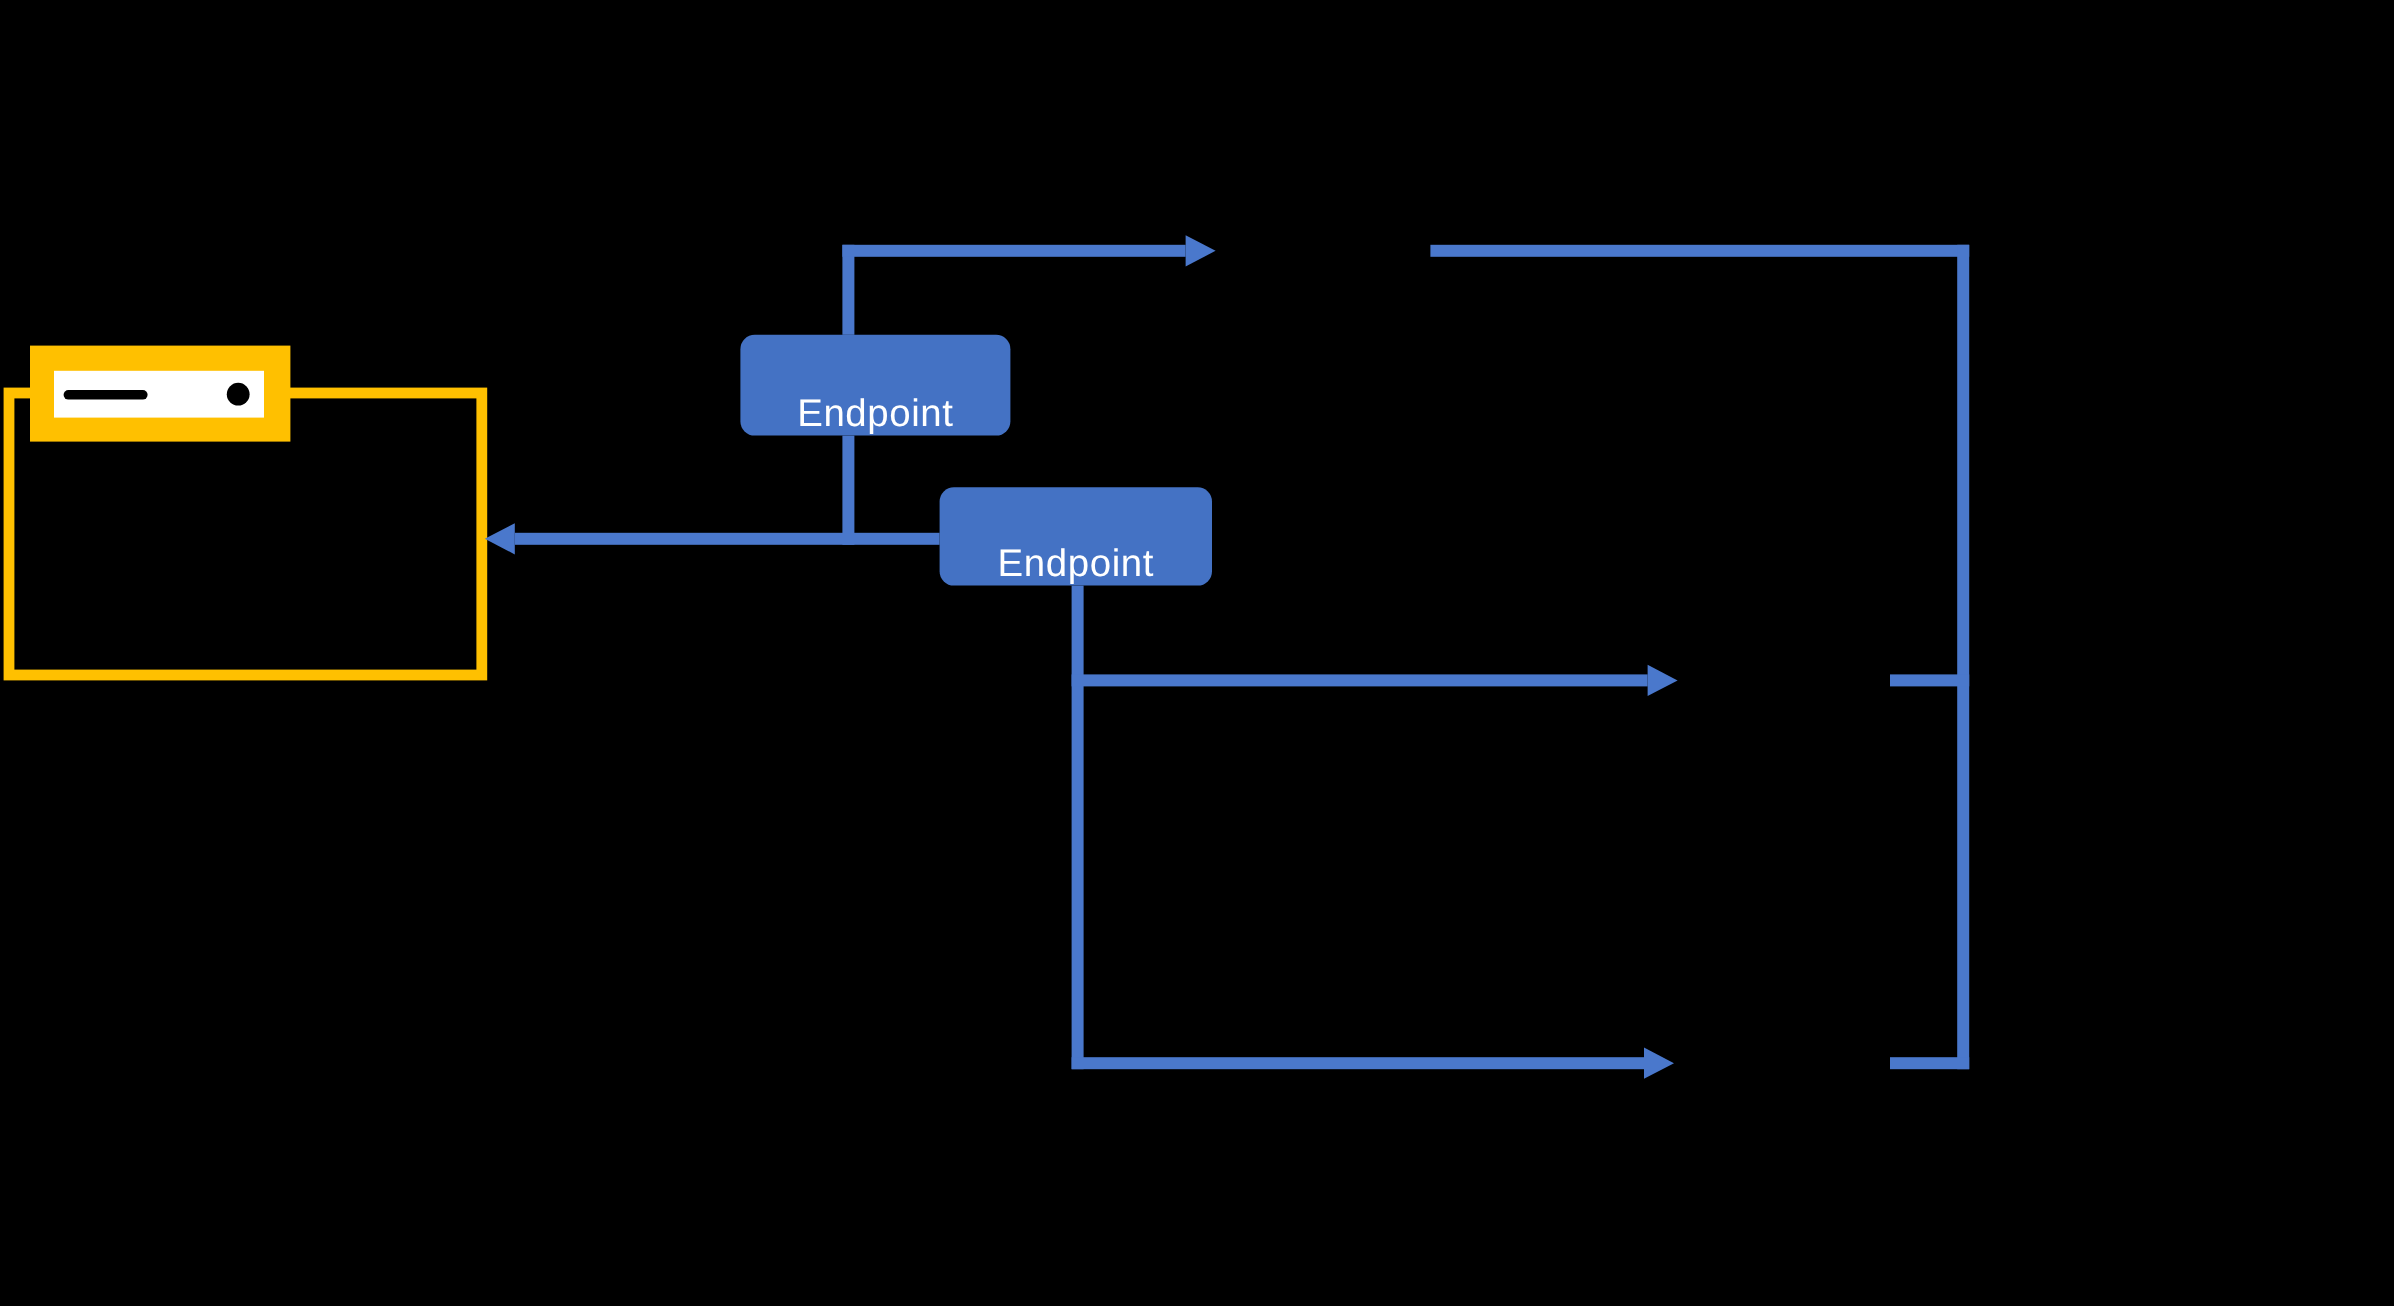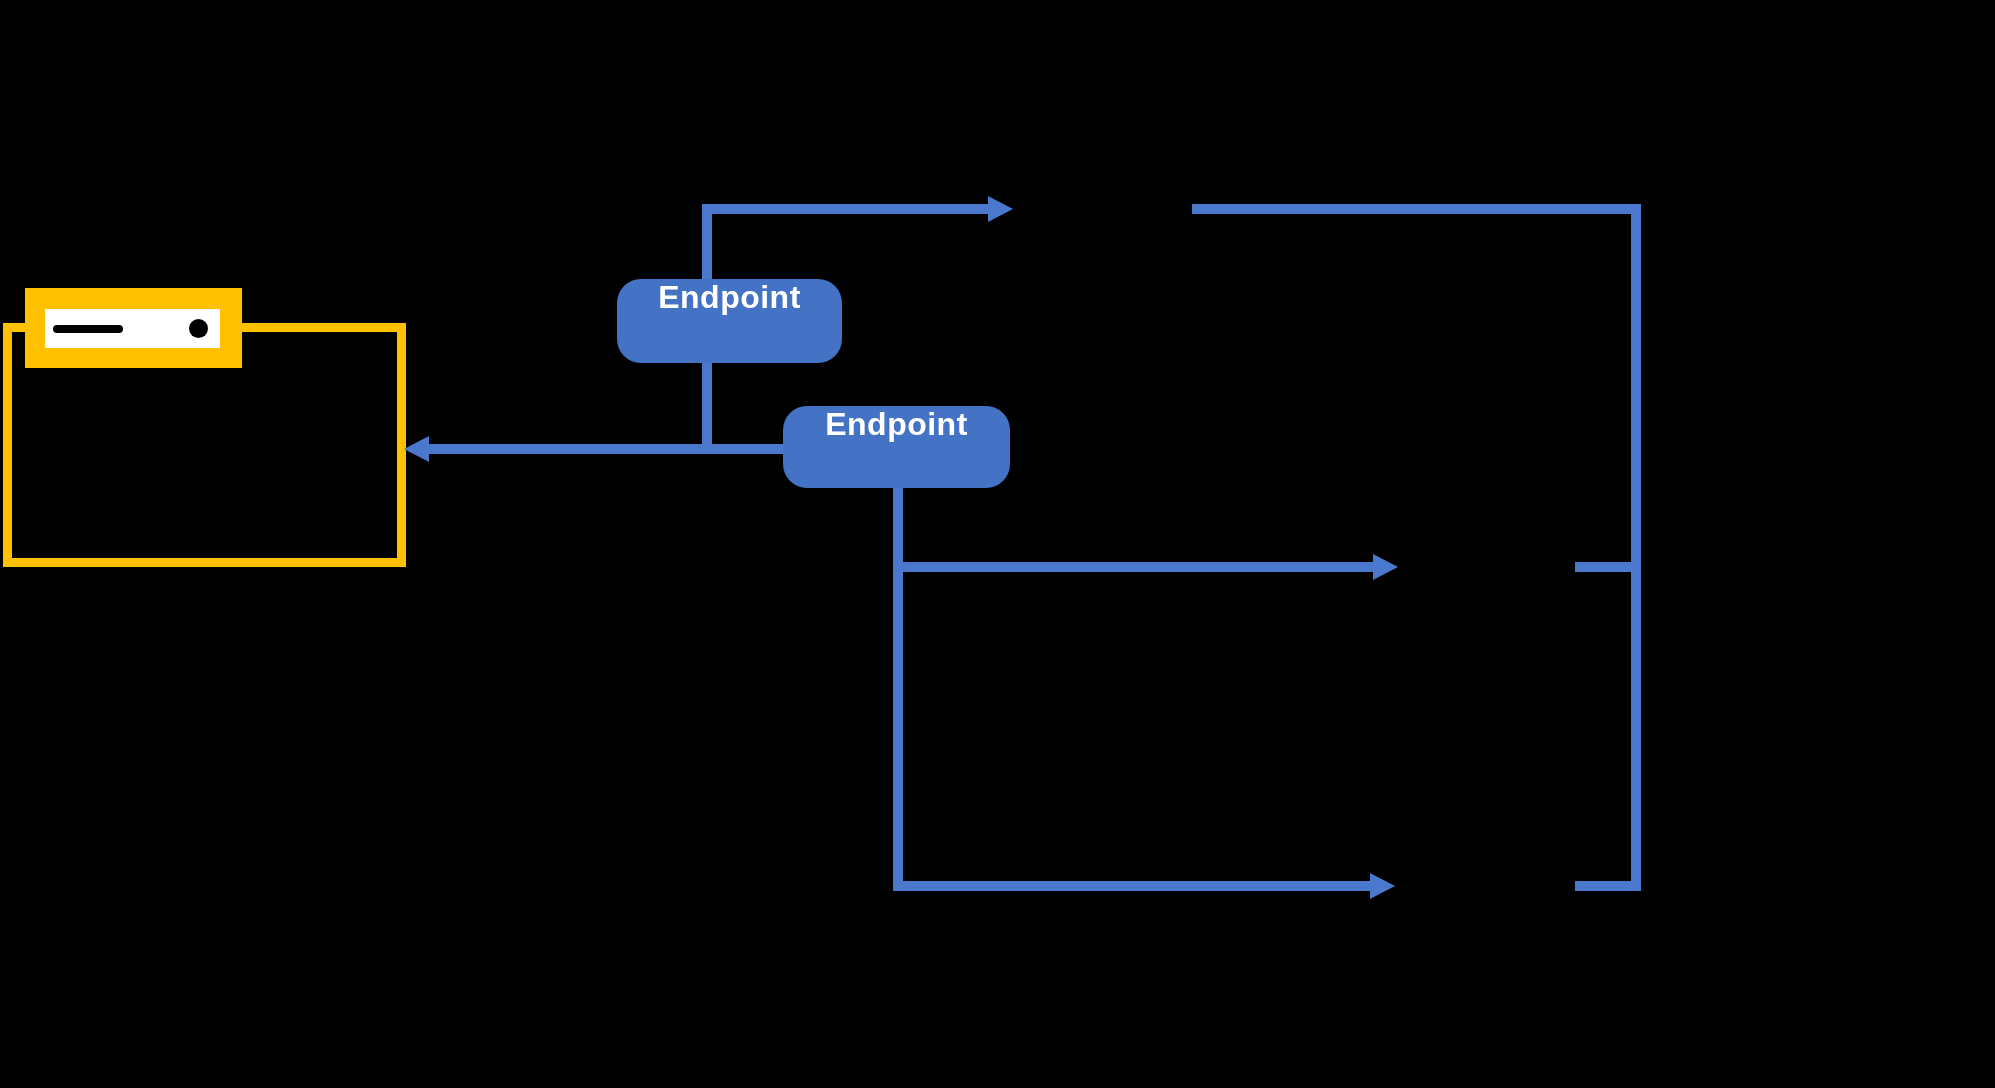--- a/index.html
+++ b/index.html
@@ -28,26 +28,26 @@
     border-top: 13px solid transparent;
     border-bottom: 13px solid transparent;
   }
   .ah.right { border-left: 25px solid var(--connector, #4A78CC); }
   .ah.left  { border-right: 25px solid var(--connector, #4A78CC); }
 
   
   .node {
     position: absolute;
     background: var(--node-fill, #4472C4);
-    border-radius: 24px;
+    border-radius: 12px;
     display: flex;
-    align-items: flex-start;
+    align-items: flex-end;
     justify-content: center;
     color: var(--node-text, #fff);
-    font-weight: bold;
+    font-weight: normal;
     font-size: 32px;
     letter-spacing: 0.5px;
   }
   #ep1 { left: 617px; top: 279px; width: 225px; height: 84px; }
   #ep2 { left: 783px; top: 406px; width: 227px; height: 82px; }
 
   
   #win-body {
     position: absolute;
     left: 3px; top: 323px;

